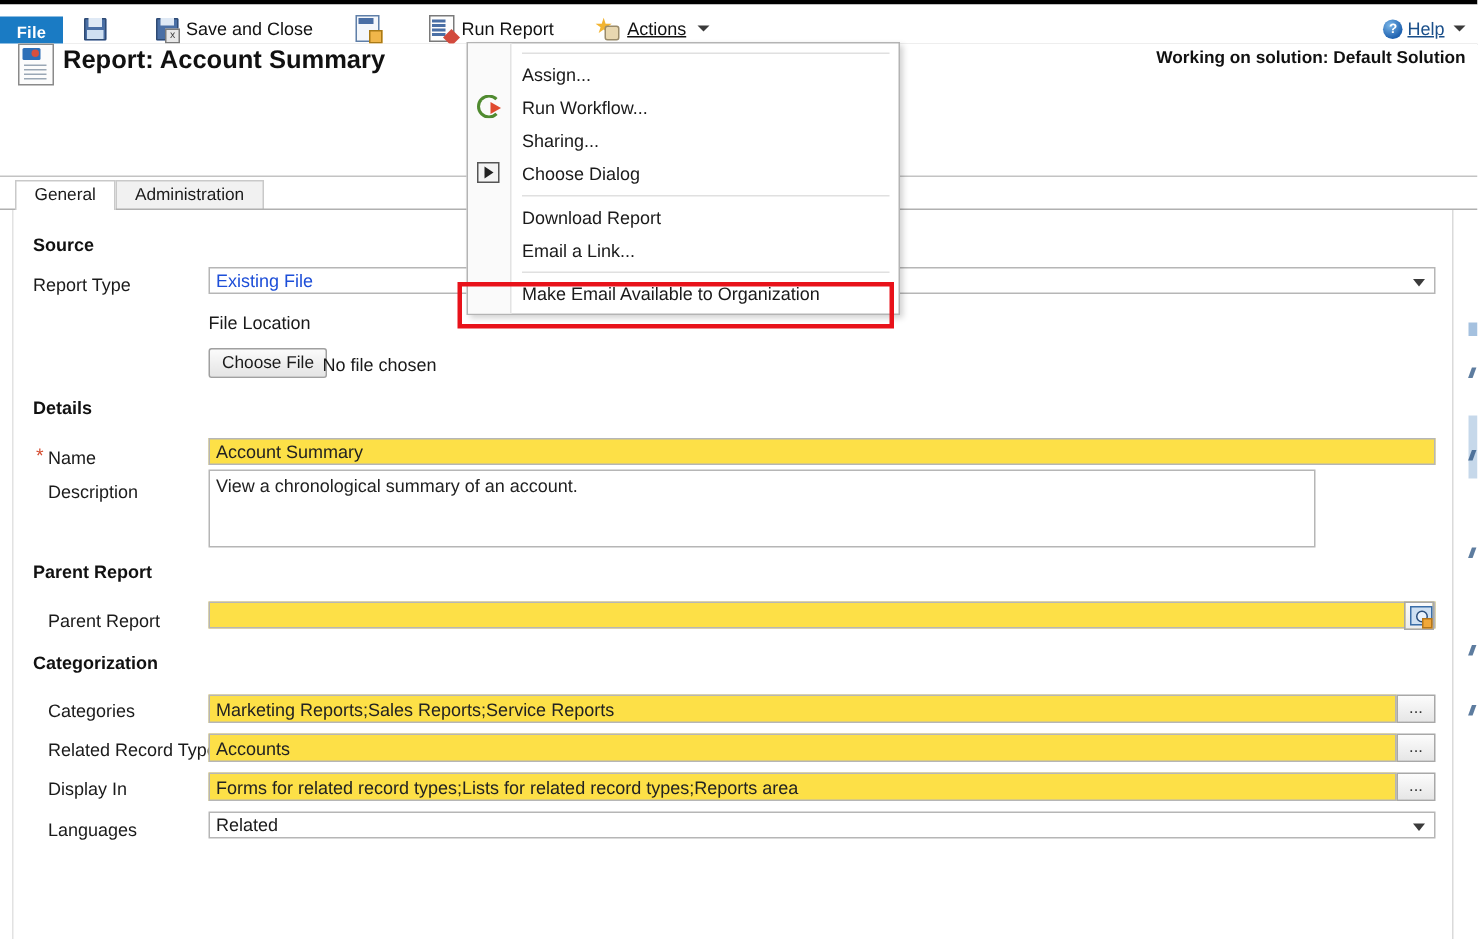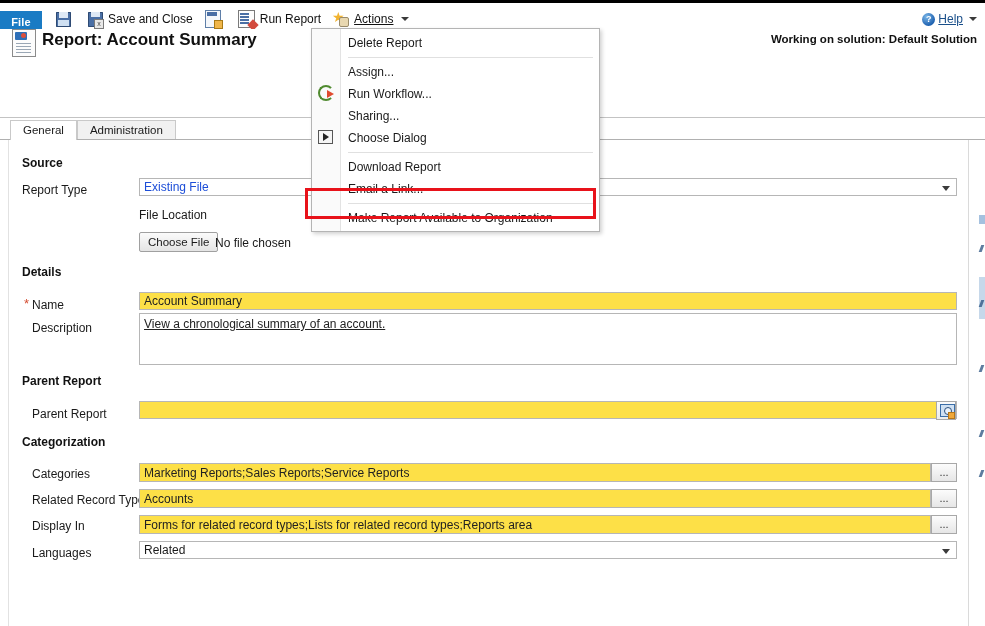--- a/index.html
+++ b/index.html
@@ -45,21 +45,21 @@
     align-items: center;
     justify-content: center;
     letter-spacing: .2px;
   }
   .cmdbar {
     position: absolute;
     left: 50px; top: 3px;
     height: 26px;
     display: flex;
     align-items: center;
-    gap: 0px;
+    gap: 16px;
   }
   .cmd {
     display: flex;
     align-items: center;
     height: 26px;
     padding: 0 6px;
     gap: 5px;
     cursor: default;
     white-space: nowrap;
   }
@@ -489,21 +489,21 @@
 <div class="choose-file" style="left:139px; top:232px;">
   <span>Choose File</span>
 </div>
 <div class="no-file" style="left:215px; top:236px;">No file chosen</div>
 
 <div class="section-head" style="left:22px; top:265px;">Details</div>
 <div class="req-star" style="left:24px; top:296px;">*</div>
 <div class="field-label" style="left:32px; top:298px;">Name</div>
 <input class="txt" style="left: 139px; top: 292px; width: 818px; height: 18px;" value="Account Summary">
 <div class="field-label" style="left:32px; top:321px;">Description</div>
-<textarea class="ta" style="left: 139px; top: 313px; width: 818px; height: 52px; text-decoration: underline;">View a chronological summary of an account.</textarea>
+<textarea class="ta" style="left: 139px; top: 313px; width: 738px; height: 52px;">View a chronological summary of an account.</textarea>
 
 <div class="section-head" style="left:22px; top:374px;">Parent Report</div>
 <div class="field-label" style="left:32px; top:407px;">Parent Report</div>
 <input class="txt" style="left: 139px; top: 401px; width: 818px; height: 18px;" value="">
 <div class="lookup-btn" style="left:936px; top:401px;">
   <span class="mag"></span>
 </div>
 
 <div class="section-head" style="left:22px; top:435px;">Categorization</div>
 
@@ -521,23 +521,20 @@
 
 <div class="field-label" style="left:32px; top:546px;">Languages</div>
 <div class="sel-wrap" style="left:139px; top:541px; width:818px;">
   <span class="sel-val">Related</span>
   <span class="sel-arrow"></span>
 </div>
 
 <div class="menu">
   <div class="menu-gutter"></div>
 
-  <div class="menu-item">
-    <span>Delete Report</span>
-  </div>
   <div class="menu-sep"></div>
 
   <div class="menu-item">
     <span>Assign...</span>
   </div>
   <div class="menu-item">
     <span class="mico ico-workflow"></span>
     <span>Run Workflow...</span>
   </div>
   <div class="menu-item">
@@ -550,17 +547,17 @@
   <div class="menu-sep"></div>
 
   <div class="menu-item">
     <span>Download Report</span>
   </div>
   <div class="menu-item">
     <span>Email a Link...</span>
   </div>
   <div class="menu-sep"></div>
   <div class="menu-item">
-    <span>Make Report Available to Organization</span>
+    <span>Make Email Available to Organization</span>
   </div>
 </div>
 
 <div class="highlight-box"></div>
 
 </body></html>

